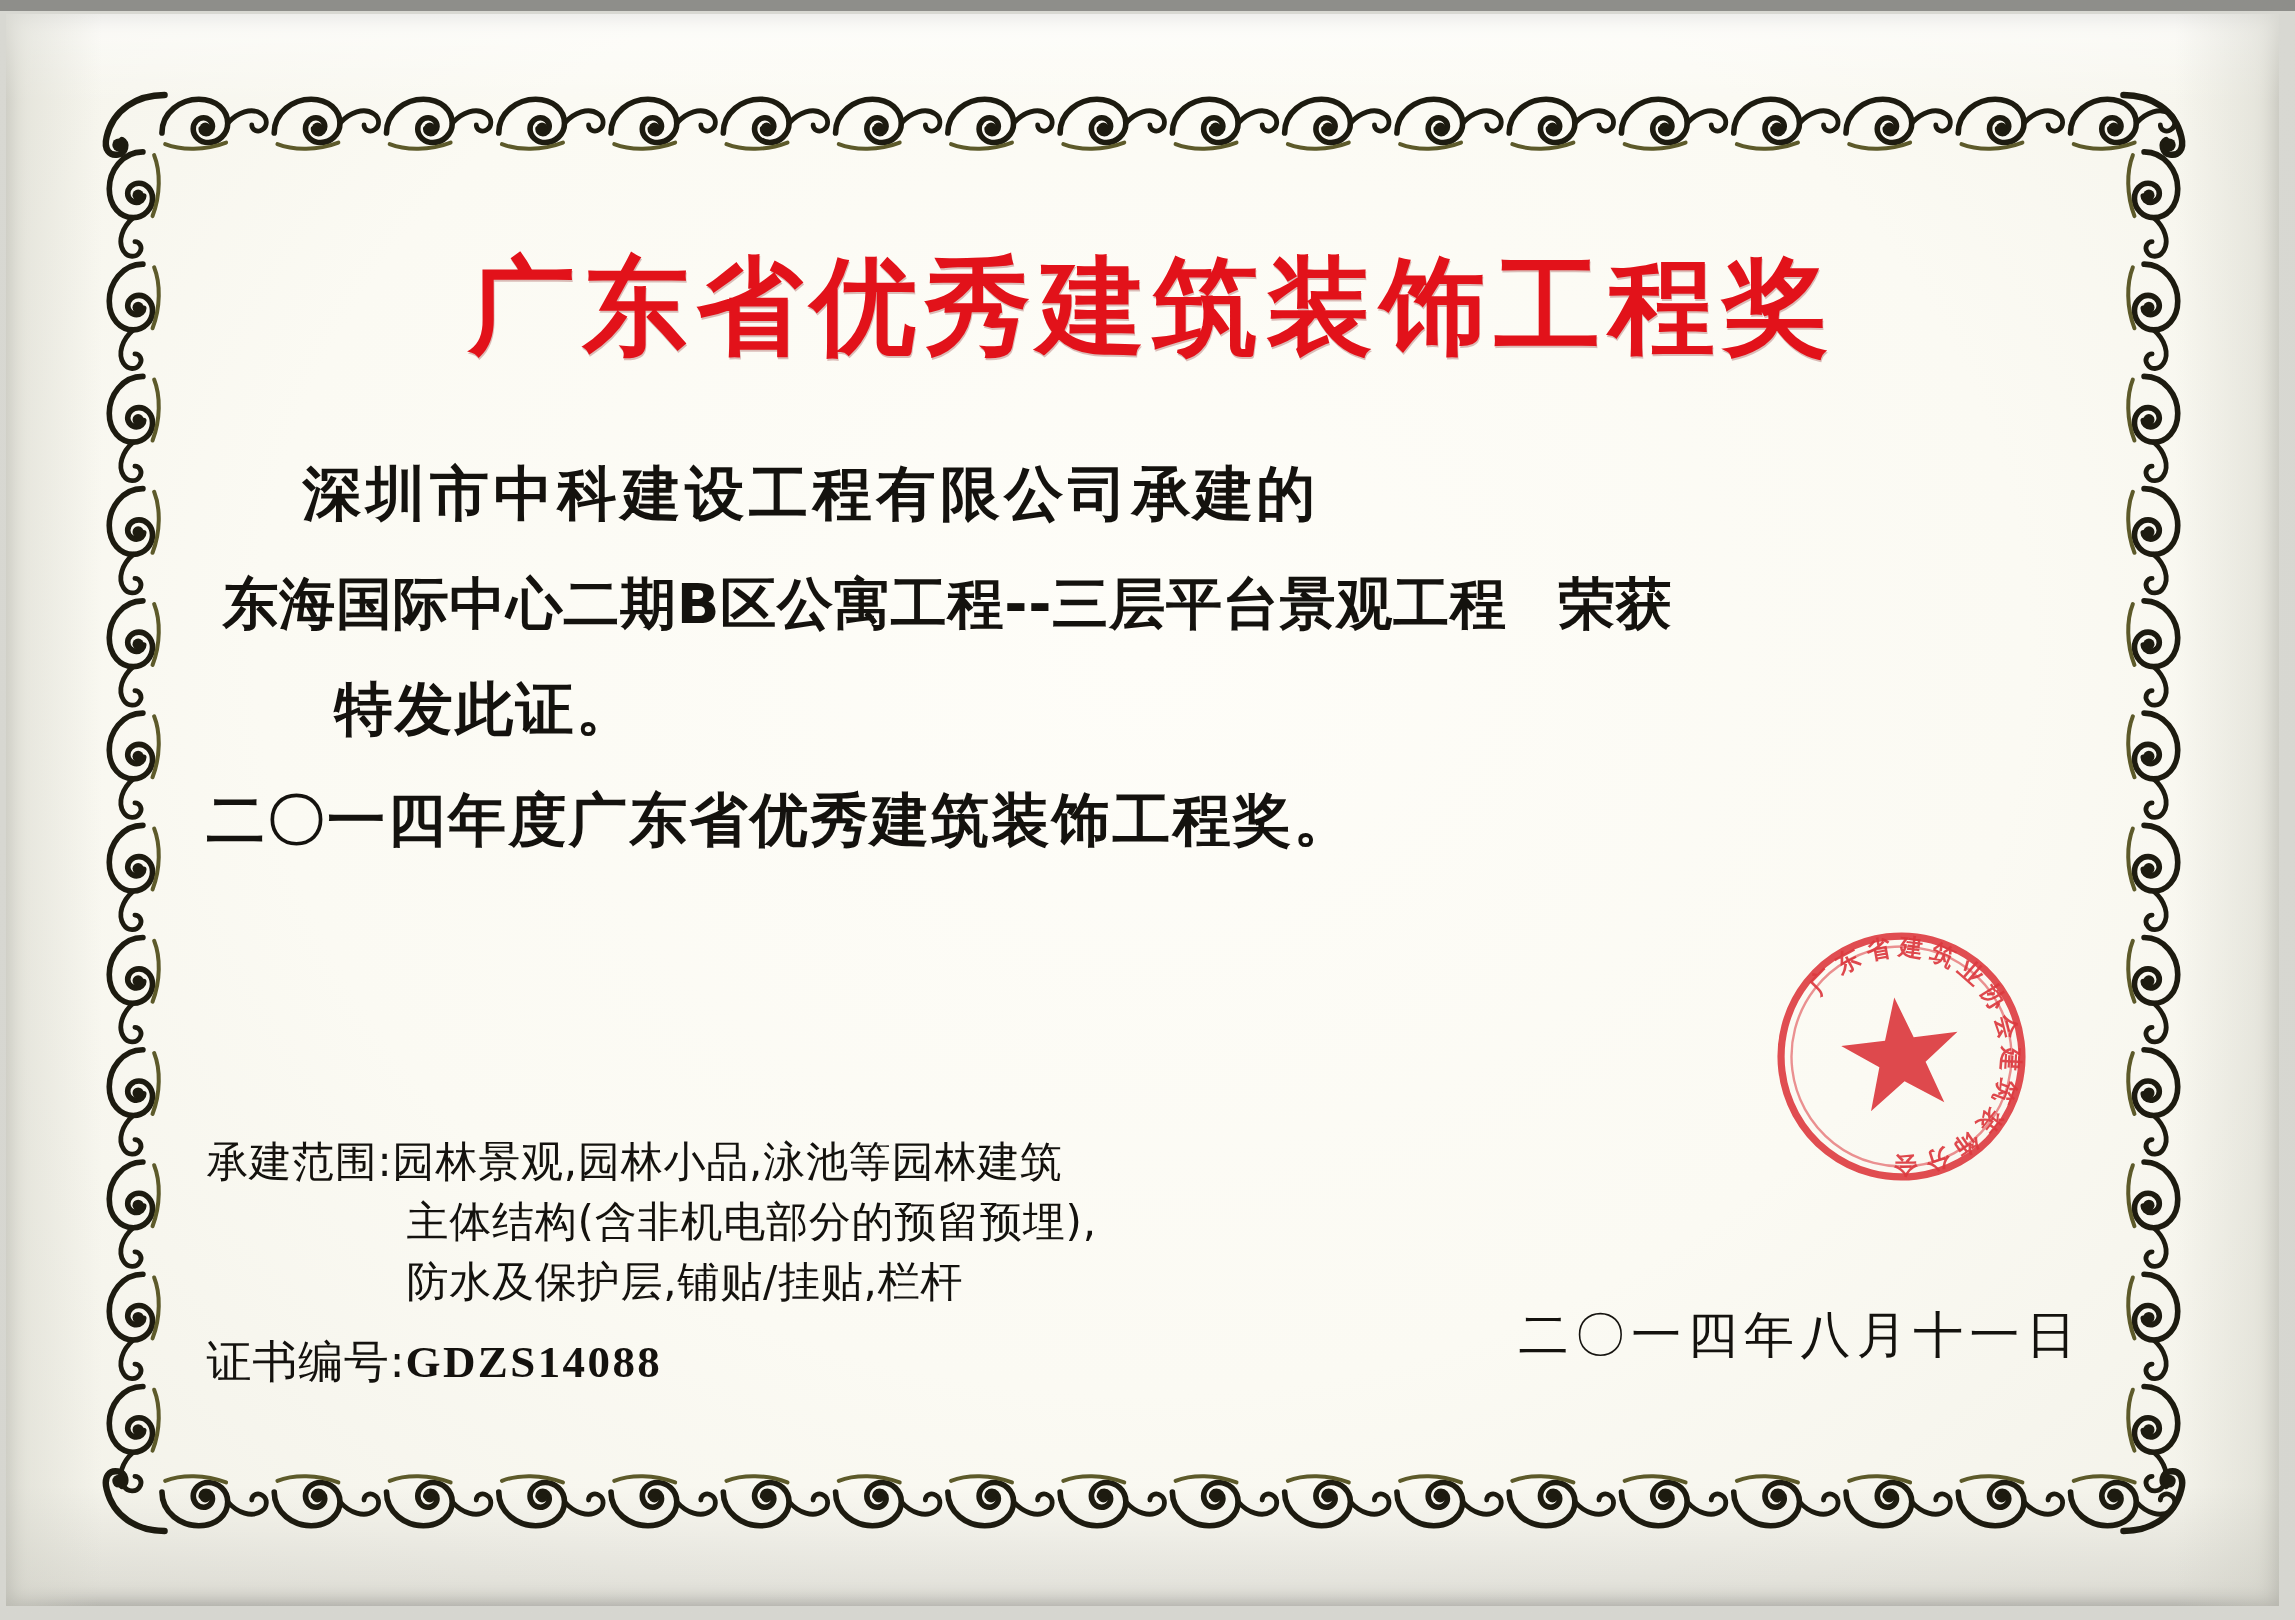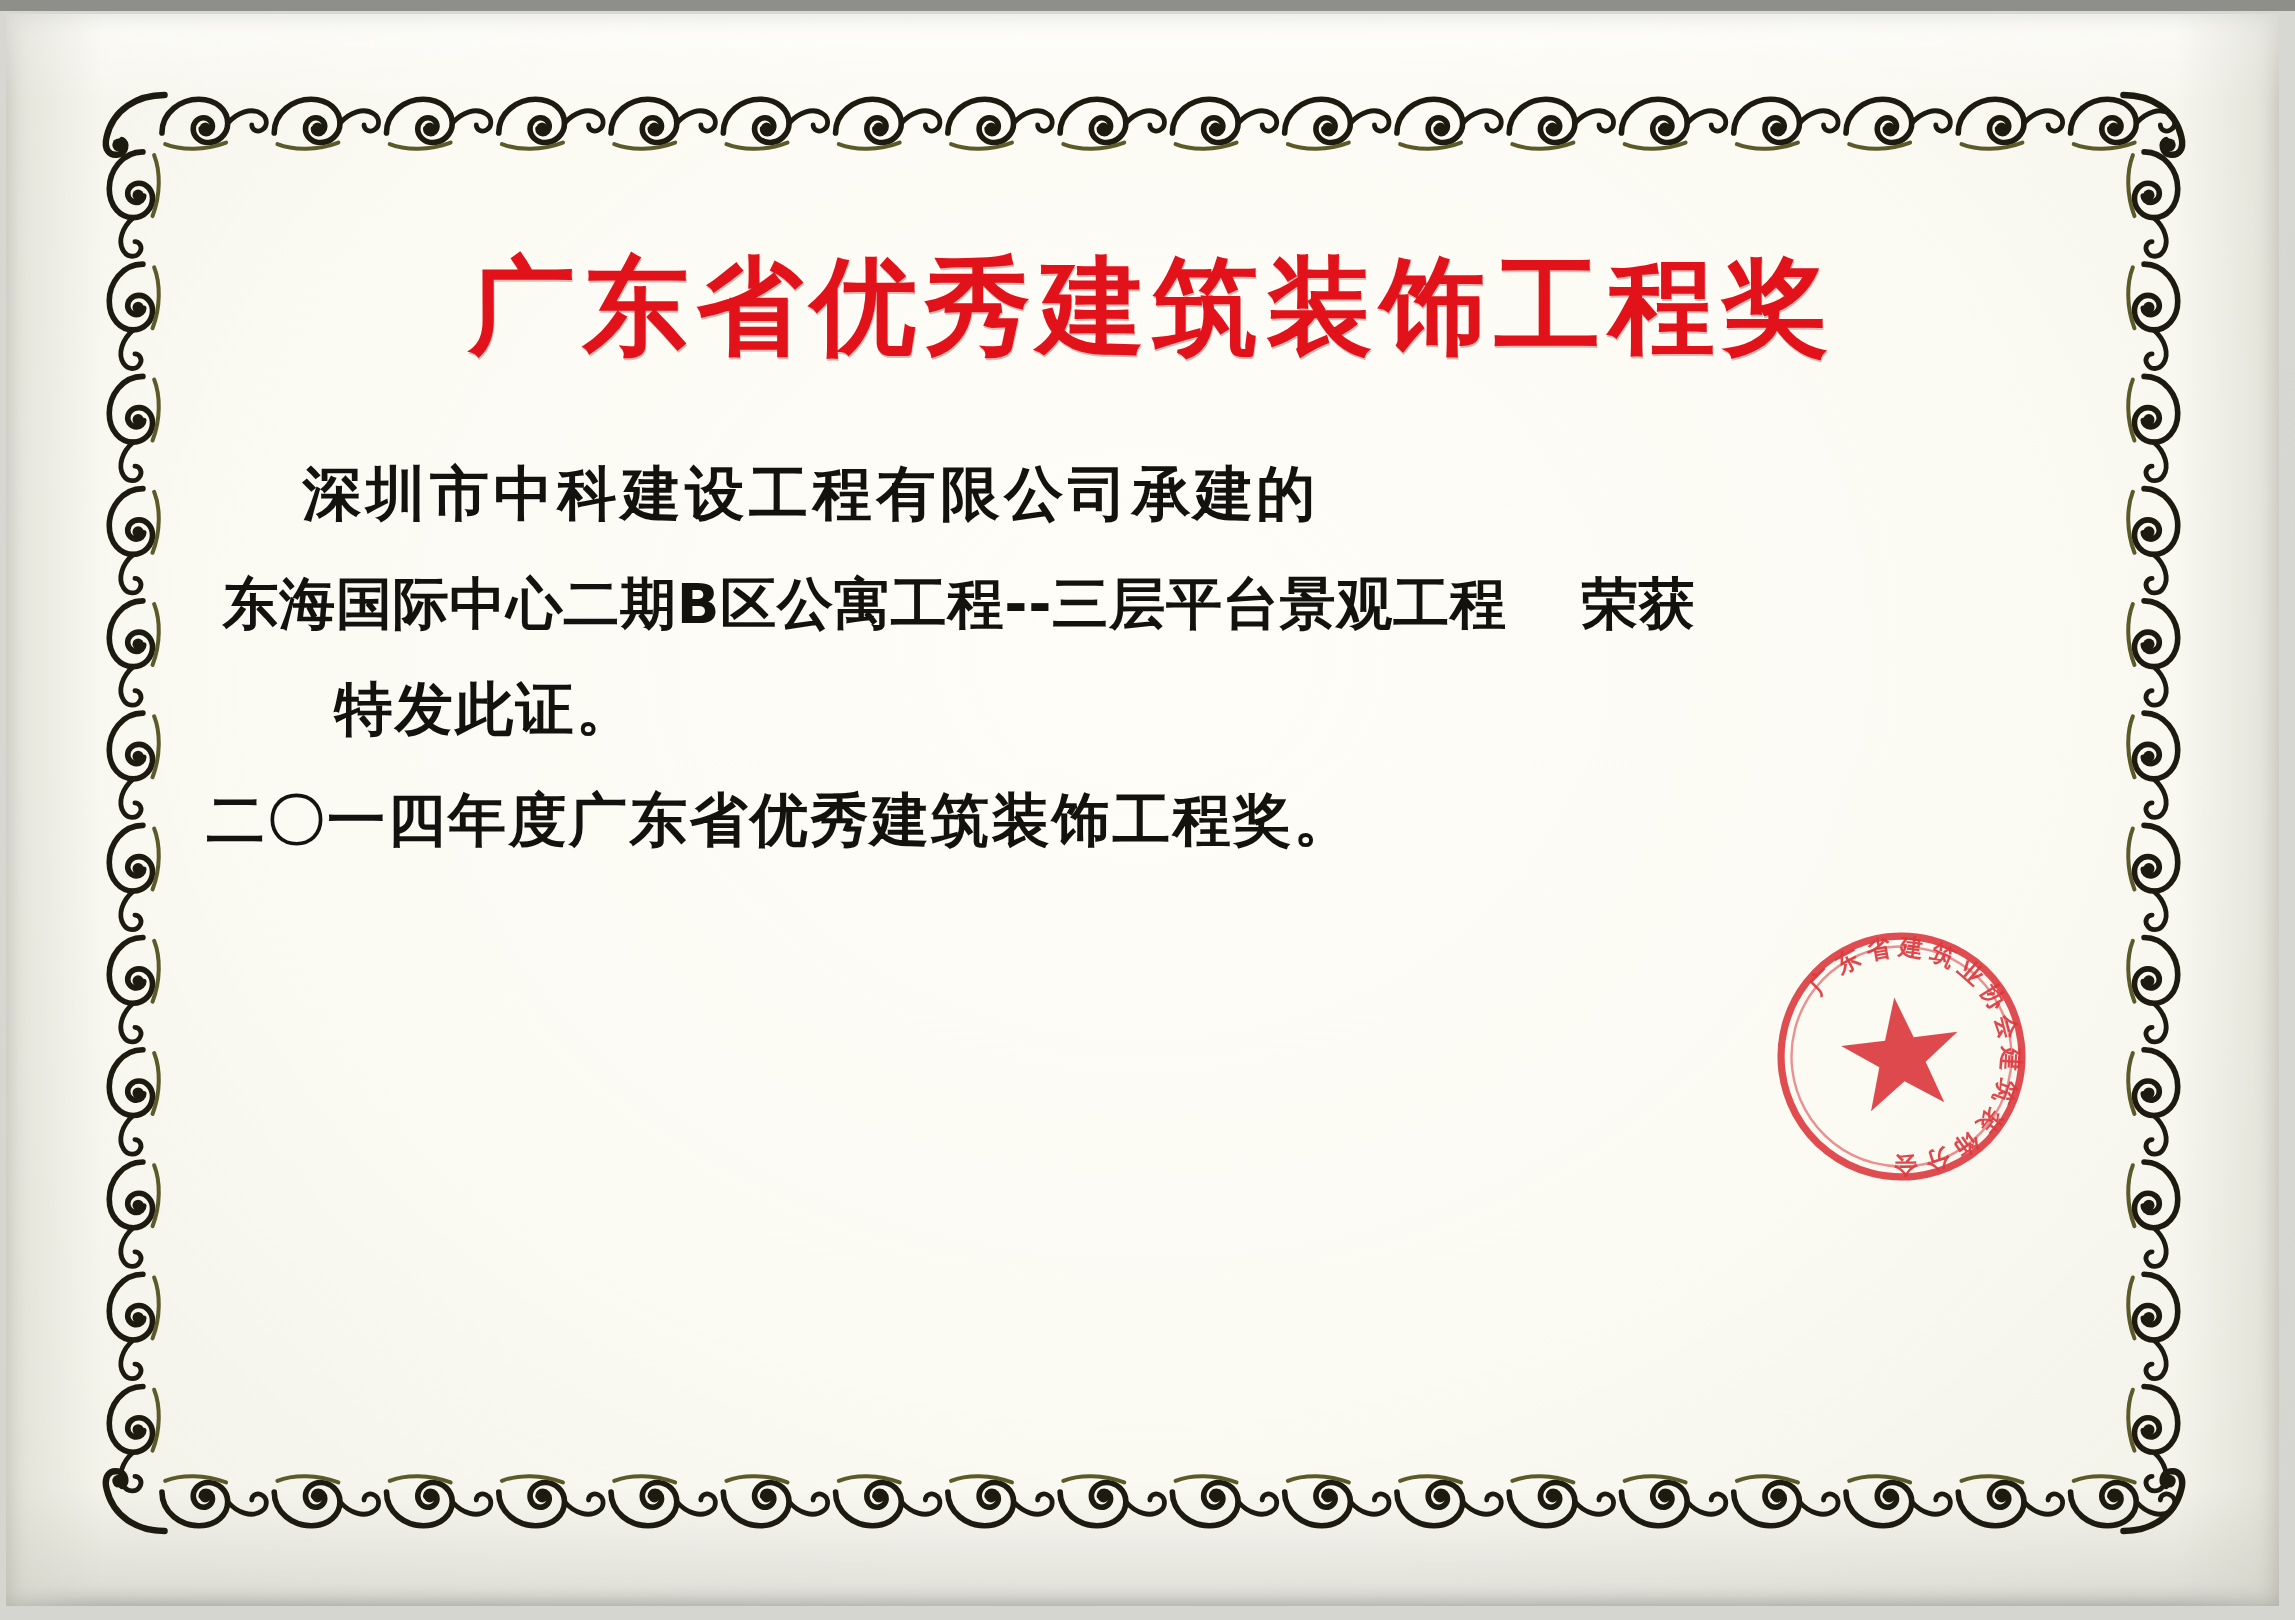--- a/index.html
+++ b/index.html
@@ -130,21 +130,21 @@
     line-height: 1.55;
     white-space: nowrap;
     font-weight: bold;
     letter-spacing: 1.6px;
   }
   .line-1 { padding-left: 96px; }
   .line-1 .company { letter-spacing: 4.8px; }
   .line-1 .tail { letter-spacing: 3.2px; }
 
   .line-2 { padding-left: 16px; font-size: 56px; margin-top: 21px; letter-spacing: 0.8px; }
-  .line-2 .tail { margin-left: 75px; }
+  .line-2 .tail { margin-left: 52px; }
 
   .line-3 { padding-left: 0px; font-size: 58px; margin-top: 21px; font-weight: bold; letter-spacing: 2.4px;}
   .line-4 { padding-left: 128px; font-size: 58px; margin-top: 17.6px; letter-spacing: 2.4px;}
 
   
   .footer {
     position: absolute;
     left: 0;
     top: 950px;
     width: 100%;
@@ -367,20 +367,33 @@
 
         <div class="line line-2">
           <span class="project">东海国际中心二期B区公寓工程--三层平台景观工程</span><span class="tail">荣获</span>
         </div>
 
         <div class="line line-4">特发此证。</div>
 
         <div class="line line-3">二〇一四年度广东省优秀建筑装饰工程奖。</div>
       </div>
 
+      <div class="footer">
+        <div class="scope">
+          <span class="label">承建范围:</span><span>园林景观,园林小品,泳池等园林建筑</span>
+          <span class="cont">主体结构(含非机电部分的预留预埋),</span>
+          <span class="cont">防水及保护层,铺贴/挂贴,栏杆</span>
+        </div>
+
+        <div class="cert-no">
+          <span>证书编号:</span><span class="num">GDZS14088</span>
+        </div>
+
+        <div class="date">二〇一四年八月十一日</div>
+      </div>
     </div>
 
     <div id="seal">
       <svg width="273" height="273" viewBox="0 0 340 340" xmlns="http://www.w3.org/2000/svg">
         <defs>
           <path id="sealArc" d="M 170,170 m -126,0 a 126,126 0 1,1 252,0 a 126,126 0 1,1 -252,0"></path>
         </defs>
         <circle cx="170" cy="170" r="150" fill="none" stroke="#d81f26" stroke-width="9" opacity="0.9"></circle>
         <circle cx="170" cy="170" r="137" fill="none" stroke="#d81f26" stroke-width="3" opacity="0.55"></circle>
 

